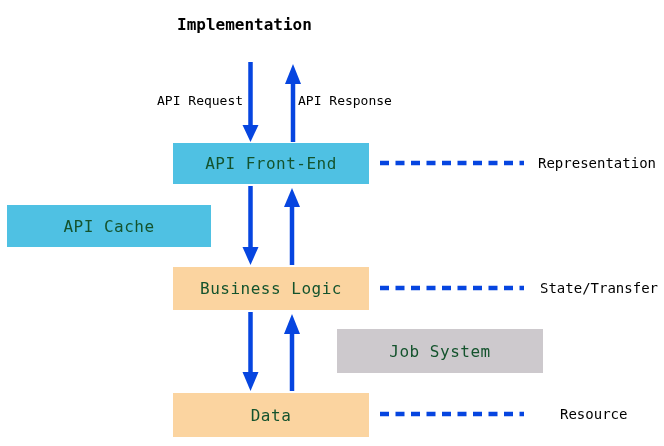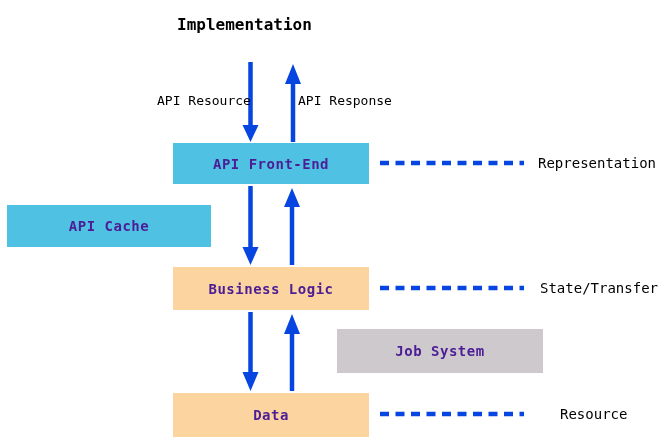--- a/index.html
+++ b/index.html
@@ -21,23 +21,23 @@
     width: 664px; height: 446px;
     z-index: 2;
     pointer-events: none;
   }
   .box {
     position: absolute;
     z-index: 1;
     display: flex;
     align-items: center;
     justify-content: center;
-    color: #4c1d95;
-    font-size: 14px;
-    font-weight: bold;
+    color: #14532d;
+    font-size: 16px;
+    font-weight: normal;
     letter-spacing: 0.5px;
   }
   .box-cyan   { background: #4FC1E3; }
   .box-orange { background: #FBD4A0; }
   .box-gray   { background: #CDC9CD; }
 
   .b-apife { left: 173px; top: 143px; width: 196px; height: 41px; }
   .b-apicache { left: 7px; top: 205px; width: 204px; height: 42px; }
   .b-bizlogic { left: 173px; top: 267px; width: 196px; height: 43px; }
   .b-datacache { left: 7px; top: 330px; width: 204px; height: 43px; }
@@ -97,21 +97,21 @@
       <polygon points="284,334 300,334 292,314" fill="#0645E0"></polygon>
     </g>
 
     <line x1="380" y1="163" x2="524" y2="163" stroke="#0645E0" stroke-width="4.5" stroke-dasharray="9 6.5"></line>
     <line x1="380" y1="288" x2="524" y2="288" stroke="#0645E0" stroke-width="4.5" stroke-dasharray="9 6.5"></line>
     <line x1="380" y1="414" x2="524" y2="414" stroke="#0645E0" stroke-width="4.5" stroke-dasharray="9 6.5"></line>
   </svg>
 
   <div class="label title">Implementation</div>
 
-  <div class="label l-request">API Resource</div>
+  <div class="label l-request">API Request</div>
   <div class="label l-response">API Response</div>
 
   <div class="box box-cyan b-apife">
     <span>API Front-End</span>
   </div>
 
   <div class="box box-cyan b-apicache">
     <span>API Cache</span>
   </div>
 

